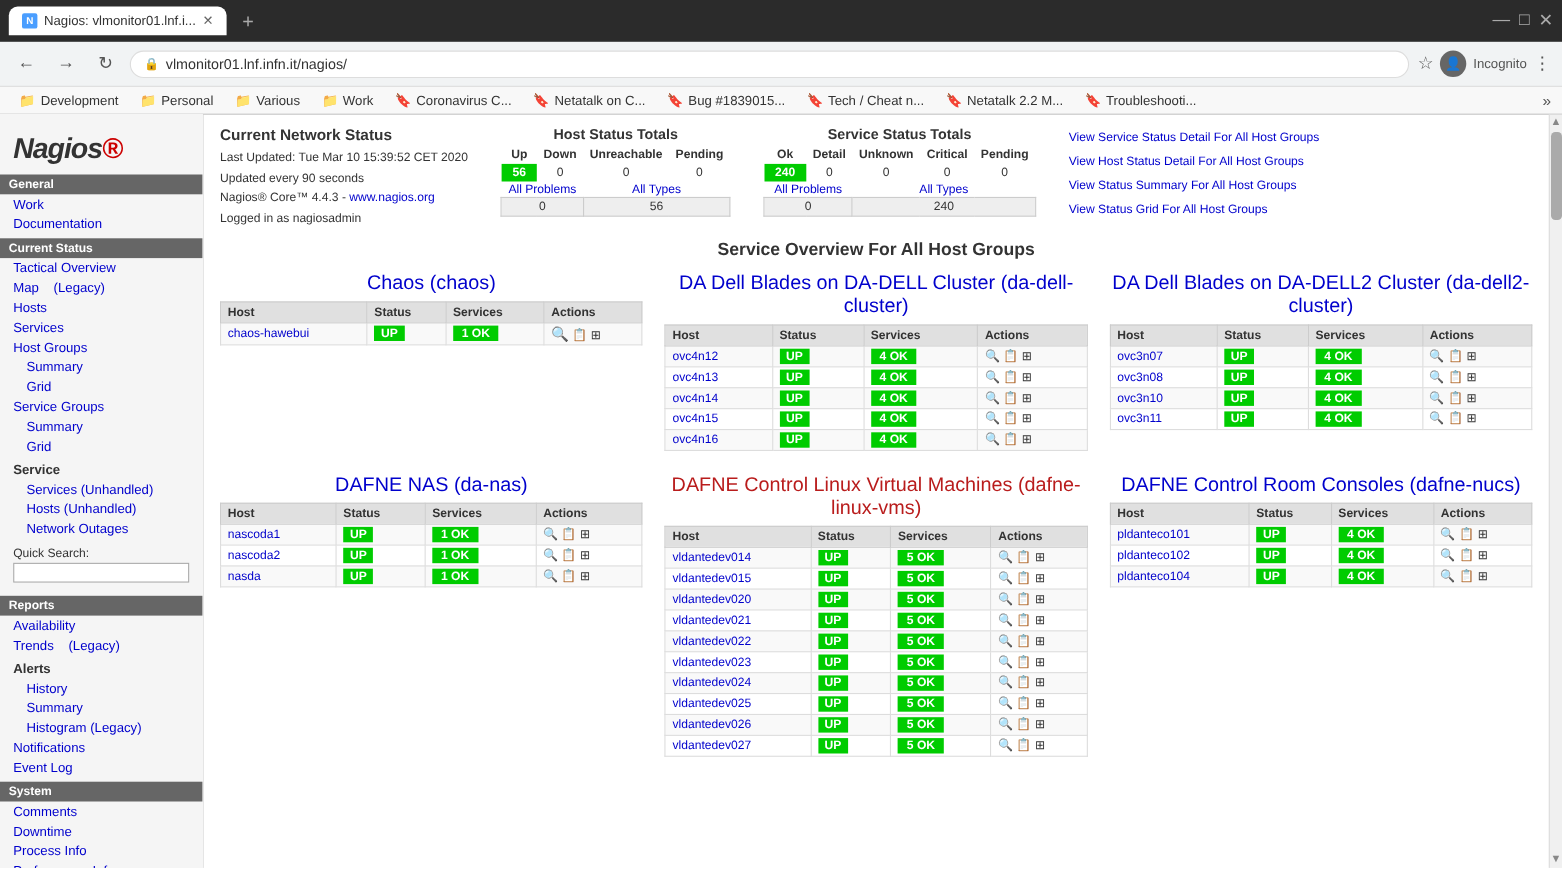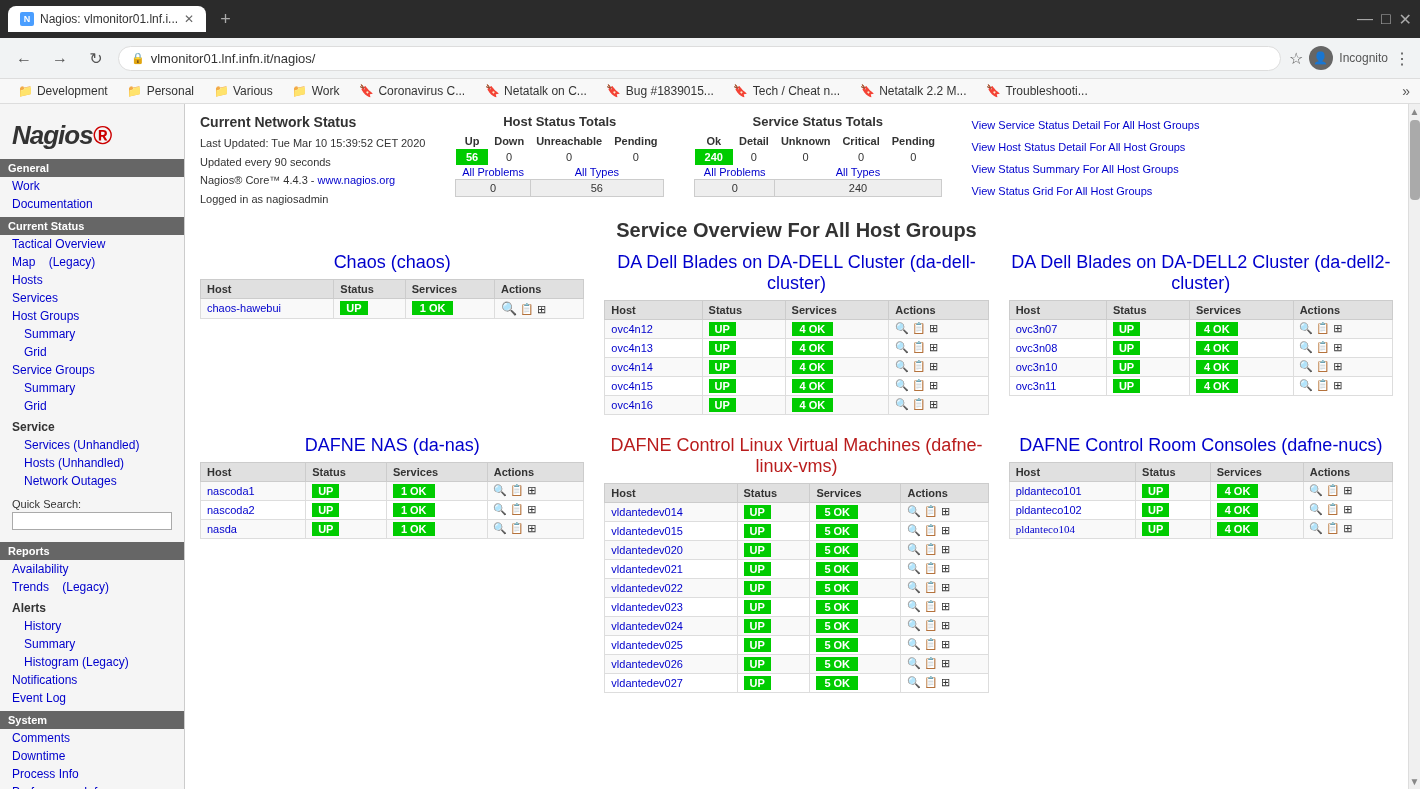--- a/index.html
+++ b/index.html
@@ -34,21 +34,21 @@
     .sidebar-link.indented { padding-left: 24px; }
     .sidebar-subsection { font-weight: bold; padding: 2px 12px; font-size: 12px; color: #333; margin-top: 3px; }
     .quick-search { padding: 8px 12px; }
     .quick-search label { display: block; font-size: 11px; color: #333; margin-bottom: 2px; }
     .quick-search input { width: 100%; border: 1px solid #aaa; padding: 2px 4px; font-size: 11px; }
     .totals-table { border-collapse: collapse; font-size: 11px; }
     .totals-table th { padding: 2px 6px; text-align: center; color: #333; }
     .totals-table td { padding: 2px 6px; text-align: center; }
 
     
-    .overview-title { text-align: center; font-size: 20px; font-weight: bold; margin: 10px 0; }
+    .overview-title { text-align: center; font-size: 16px; font-weight: bold; margin: 10px 0; }
     .hg-title { text-align: center; font-size: 18px; margin-bottom: 6px; }
     .hg-title a { color: #0000cc; text-decoration: none; }
     .hg-table { border-collapse: collapse; width: 100%; font-size: 11px; }
     .hg-table th { border: 1px solid #ccc; background: #e0e0e0; padding: 3px 6px; text-align: left; }
     .hg-table td { border: 1px solid #ddd; padding: 2px 6px; }
     .hg-table tr:nth-child(even) td { background: #f9f9f9; }
     .up-badge { background: #00cc00; color: #fff; padding: 1px 6px; font-weight: bold; font-size: 11px; display: inline-block; }
     .ok-badge { background: #00cc00; color: #fff; padding: 1px 8px; font-size: 11px; display: inline-block; font-weight: bold; }
     .actions-cell { white-space: nowrap; }
     .scrollbar-thumb { width: 10px; background: #aaa; border-radius: 4px; margin: 1px; height: 80px; }
@@ -608,21 +608,21 @@
                 <td><a style="color:#0000cc;">pldanteco102</a></td>
                 <td><span class="up-badge">UP</span></td>
                 <td><span class="ok-badge">4 OK</span></td>
                 <td class="actions-cell">
                   <span style="cursor:pointer;">🔍</span>
                   <span style="cursor:pointer;">📋</span>
                   <span style="cursor:pointer;">⊞</span>
                 </td>
               </tr>
               <tr>
-                <td><a style="color:#0000cc;font-family:Liberation Serif, serif;">pldanteco104</a></td>
+                <td><a style="color:#0000cc;">pldanteco104</a></td>
                 <td><span class="up-badge">UP</span></td>
                 <td><span class="ok-badge">4 OK</span></td>
                 <td class="actions-cell">
                   <span style="cursor:pointer;">🔍</span>
                   <span style="cursor:pointer;">📋</span>
                   <span style="cursor:pointer;">⊞</span>
                 </td>
               </tr>
             </tbody>
               </table>

